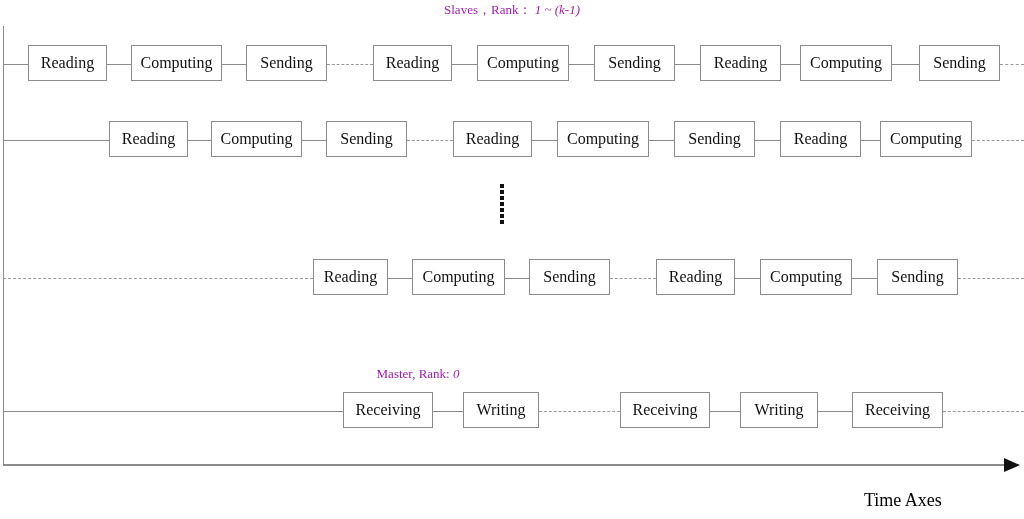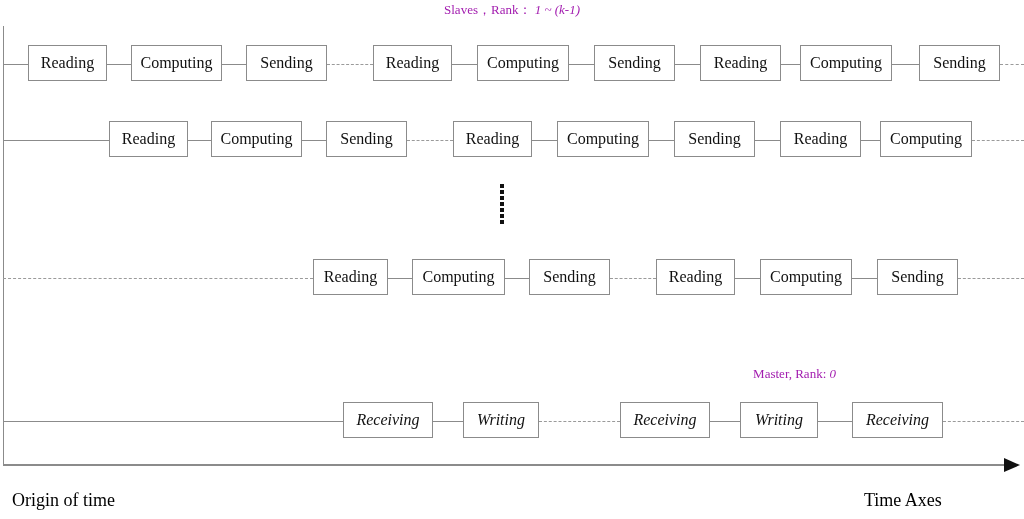--- a/index.html
+++ b/index.html
@@ -24,21 +24,21 @@
   
   .title {
     position: absolute;
     font-size: 13px;
     line-height: 20px;
     white-space: nowrap;
     color: #a21caf;
   }
   .title .ital { font-style: italic; }
   #slaves-title { left: 0; top: 0; width: 1024px; text-align: center; }
-  #master-title { left: 0; top: 364px; width: 836px; text-align: right; }
+  #master-title { left: 0; top: 364px; width: 836px; text-align: center; }
 
   
   #origin-axis {
     position: absolute;
     left: 3px;
     top: 26px;
     width: 1px;
     height: 440px;
     background: #8b8b8b;
   }
@@ -127,21 +127,20 @@
 
   <div class="title" id="master-title">
     <span>Master, Rank:</span>
     <span class="ital">0</span>
   </div>
 
   <div id="origin-axis"></div>
   <div id="time-axis"></div>
   <div id="time-axis-arrow"></div>
 
-  <div class="axis-label" id="origin-label">Origin of time</div>
   <div class="axis-label" id="time-label">Time Axes</div>
 
   <div id="vdots">
       <i></i>
       <i></i>
       <i></i>
       <i></i>
       <i></i>
       <i></i>
       <i></i>
@@ -196,21 +195,21 @@
         <div class="seg solid" style="left: 505px; width: 24px;"></div>
         <div class="box" style="left: 529px; width: 81px;"><span>Sending</span></div>
         <div class="seg dashed" style="left: 610px; width: 46px;"></div>
         <div class="box" style="left: 656px; width: 79px;"><span>Reading</span></div>
         <div class="seg solid" style="left: 735px; width: 25px;"></div>
         <div class="box" style="left: 760px; width: 92px;"><span>Computing</span></div>
         <div class="seg solid" style="left: 852px; width: 25px;"></div>
         <div class="box" style="left: 877px; width: 81px;"><span>Sending</span></div>
         <div class="seg dashed" style="left: 958px; width: 66px;"></div>
       </div>
-      <div class="row" style="top: 402px; font-style: italic;">
+      <div class="row" style="top: 392px;">
         <div class="seg solid" style="left: 3px; width: 340px;"></div>
         <div class="box" style="left: 343px; width: 90px;"><span>Receiving</span></div>
         <div class="seg solid" style="left: 433px; width: 30px;"></div>
         <div class="box" style="left: 463px; width: 76px;"><span>Writing</span></div>
         <div class="seg dashed" style="left: 539px; width: 81px;"></div>
         <div class="box" style="left: 620px; width: 90px;"><span>Receiving</span></div>
         <div class="seg solid" style="left: 710px; width: 30px;"></div>
         <div class="box" style="left: 740px; width: 78px;"><span>Writing</span></div>
         <div class="seg solid" style="left: 818px; width: 34px;"></div>
         <div class="box" style="left: 852px; width: 91px;"><span>Receiving</span></div>

